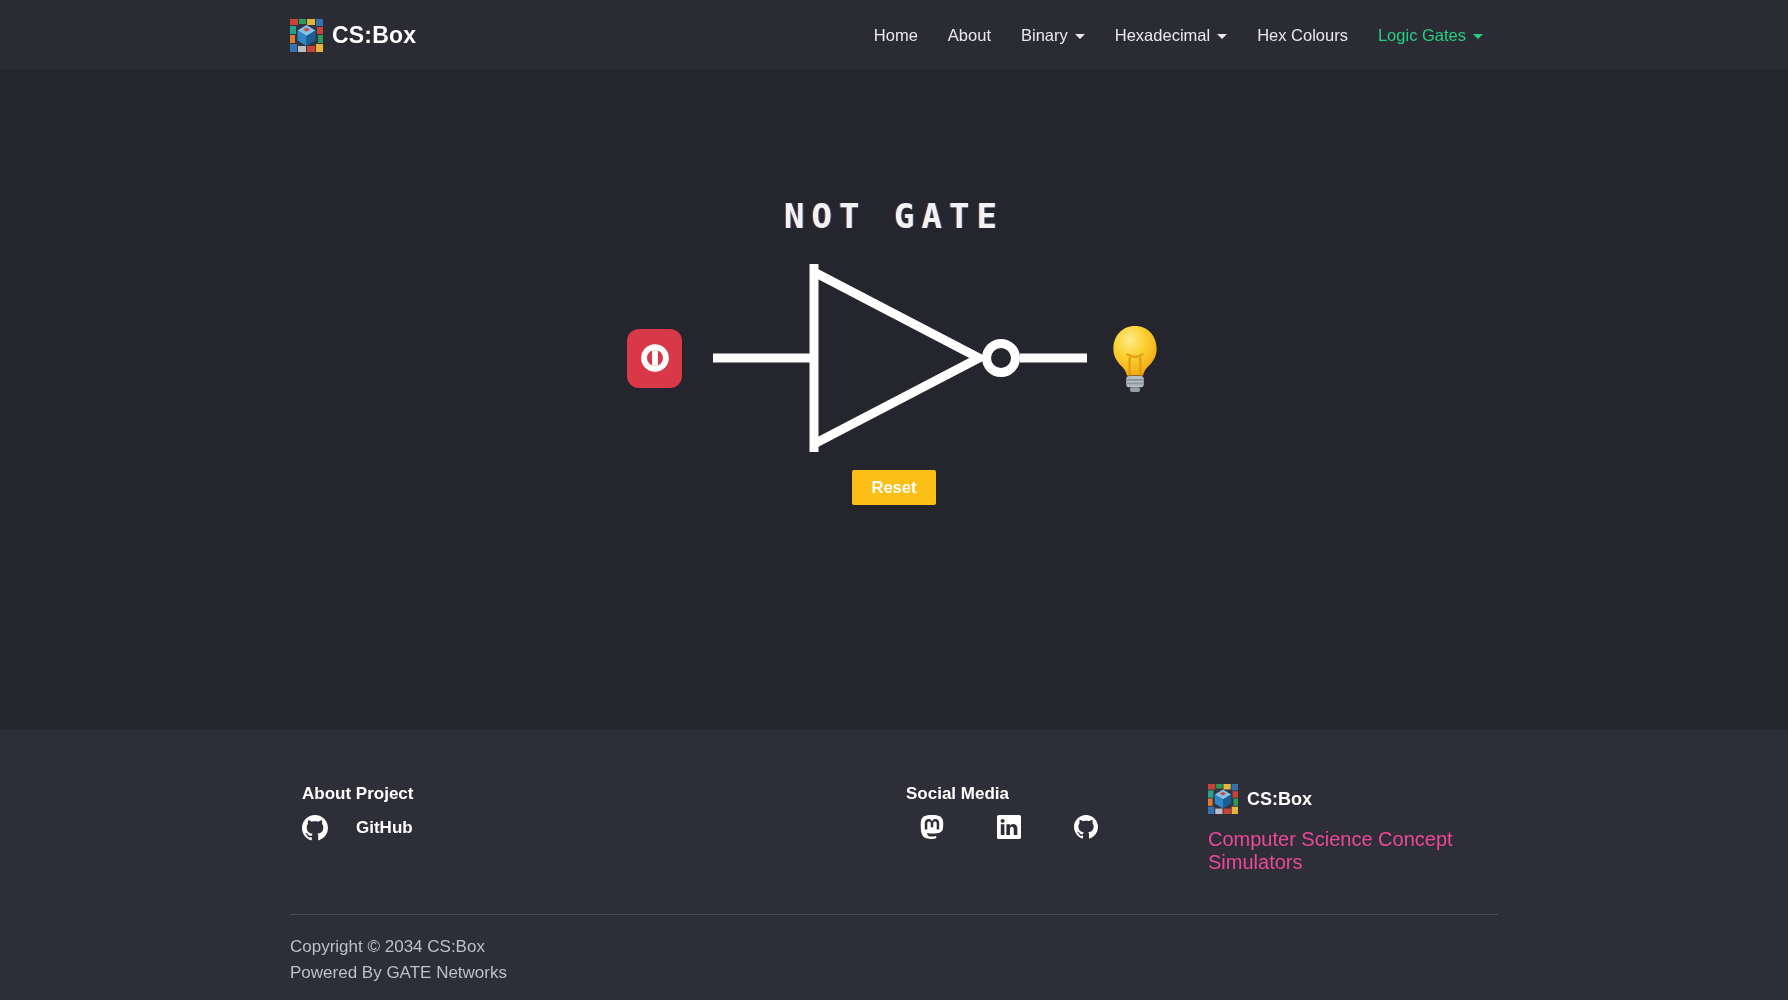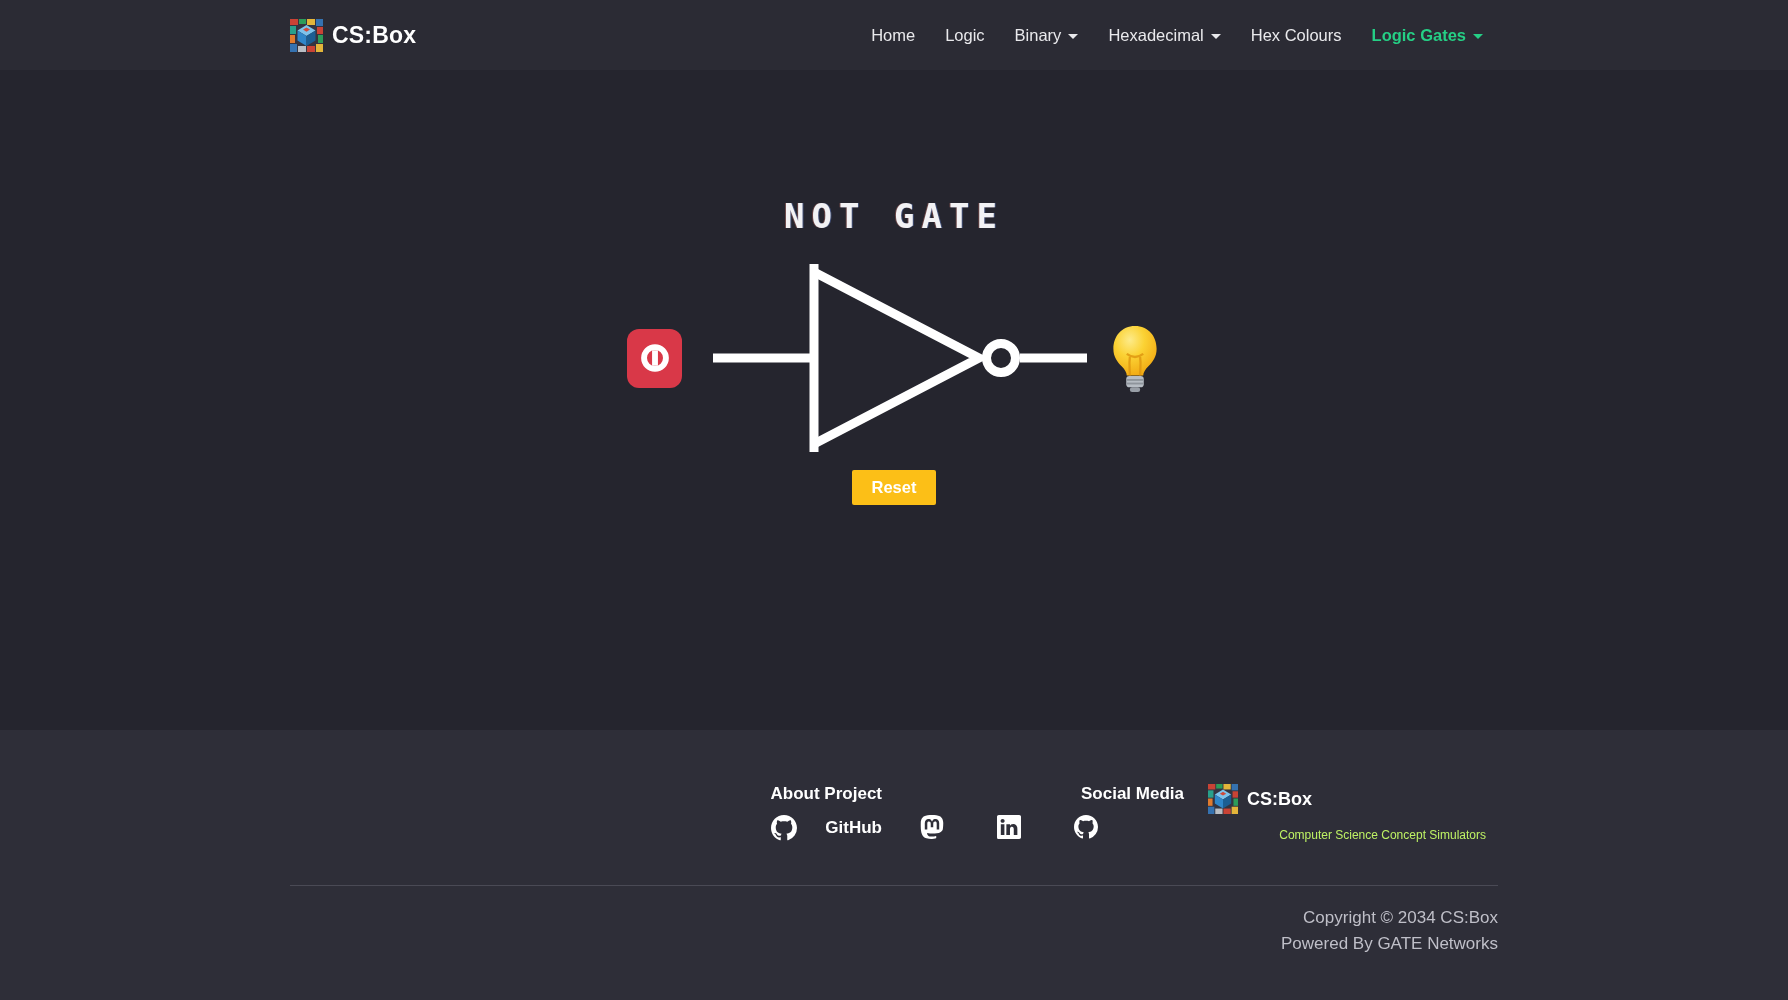--- a/index.html
+++ b/index.html
@@ -3,34 +3,34 @@
 <meta charset="utf-8">
 <style>
   * { box-sizing: border-box; margin: 0; padding: 0; }
   html,body { width: 1788px; height: 1000px; }
   body {
     font-family: "Liberation Sans", sans-serif;
     background: #25252e;
     color: #fff;
     overflow: hidden;
   }
-  .container { width: 1232px; margin: 0 auto; padding: 0 12px; text-align: right; }
+  .container { width: 1232px; margin: 0 auto; padding: 0 12px; }
 
   
   .navbar { height: 70px; background: #2b2b34; display: flex; align-items: center; }
   .nav-inner { display: flex; align-items: center; width: 1232px; margin: 0 auto; padding: 0 12px; }
   .brand { display: flex; align-items: center; gap: 9px; text-decoration: none; color: #fff; cursor: pointer; }
   .brand-name { font-size: 23px; font-weight: bold; letter-spacing: 0.2px; }
   .nav-links { list-style: none; display: flex; align-items: center; margin-left: auto; }
   .nav-links a {
     display: inline-flex; align-items: center;
     padding: 8px 15px; font-size: 16.5px; color: #e9e9ec;
     text-decoration: none; cursor: pointer; white-space: nowrap;
   }
-  .nav-links a.active { color: #25cf85; font-weight: bold; }
+  .nav-links a.active { color: #25cf85; font-weight: normal; }
   .caret {
     display: inline-block; margin-left: 7px; margin-top: 2px;
     border-left: 5px solid transparent; border-right: 5px solid transparent;
     border-top: 5px solid currentColor; width: 0; height: 0;
   }
 
   
   .main { height: 660px; background: #25252e; padding-top: 126px; }
   .sim-title {
     text-align: center;
@@ -65,21 +65,21 @@
   .fcol-brand { width: 25%; }
   .fheading { font-size: 17px; font-weight: bold; color: #fff; }
   .github-link {
     display: inline-flex; align-items: center; gap: 28px; margin-top: 11px;
     color: #fff; font-size: 17px; font-weight: bold; text-decoration: none; cursor: pointer;
   }
   .social-icons { display: flex; gap: 53px; margin-top: 11px; padding-left: 14px; }
   .social-icons a { display: inline-flex; cursor: pointer; }
   .brand-row { display: flex; align-items: center; gap: 9px; }
   .brand-row span { font-size: 18px; font-weight: bold; color: #fff; }
-  .tagline { margin-top: 14px; font-size: 12px; color: #bef264; }
+  .tagline { margin-top: 14px; font-size: 20px; color: #ec4899; }
   .footer hr { border: none; border-top: 1px solid #4a4a55; margin-top: 40px; }
   .copy-line { margin-top: 22px; font-size: 17px; color: #bfbfc8; }
   .copy-line + .copy-line { margin-top: 6px; }
 </style>
 </head>
 <body>
 
 <nav class="navbar">
   <div class="nav-inner">
     <a class="brand">
@@ -102,21 +102,21 @@
         <polygon points="25.5,11.5 16.5,17 16.5,27 25.5,21.5" fill="#1b5e93"></polygon>
         <polygon points="16.5,8.5 20,10.6 16.5,12.7 13,10.6" fill="#d04a3a"></polygon>
       </svg>
       <span class="brand-name">CS:Box</span>
     </a>
     <ul class="nav-links">
       <li><a>
             <span>Home</span>
           </a></li>
       <li><a>
-            <span>Logic</span>
+            <span>About</span>
           </a></li>
       <li><a>
             <span>Binary</span>
             <span class="caret"></span>
           </a></li>
       <li><a>
             <span>Hexadecimal</span>
             <span class="caret"></span>
           </a></li>
       <li><a>

